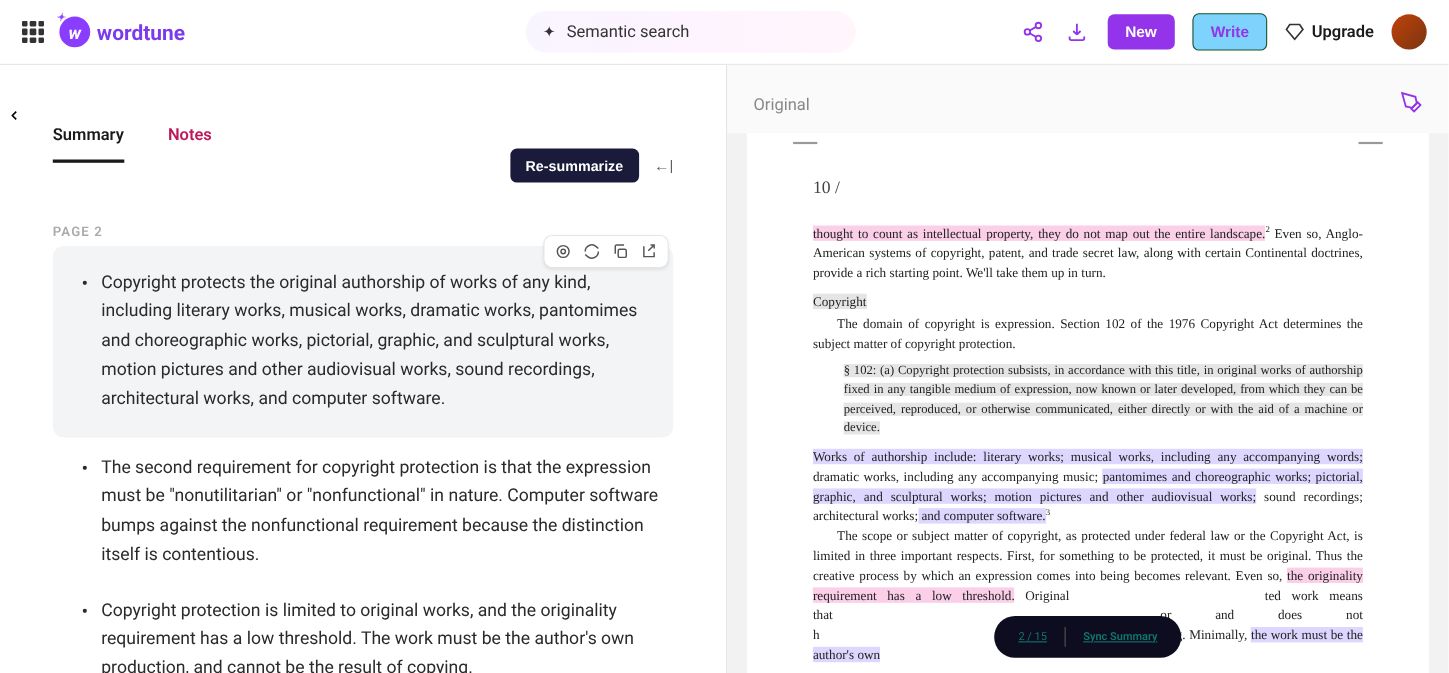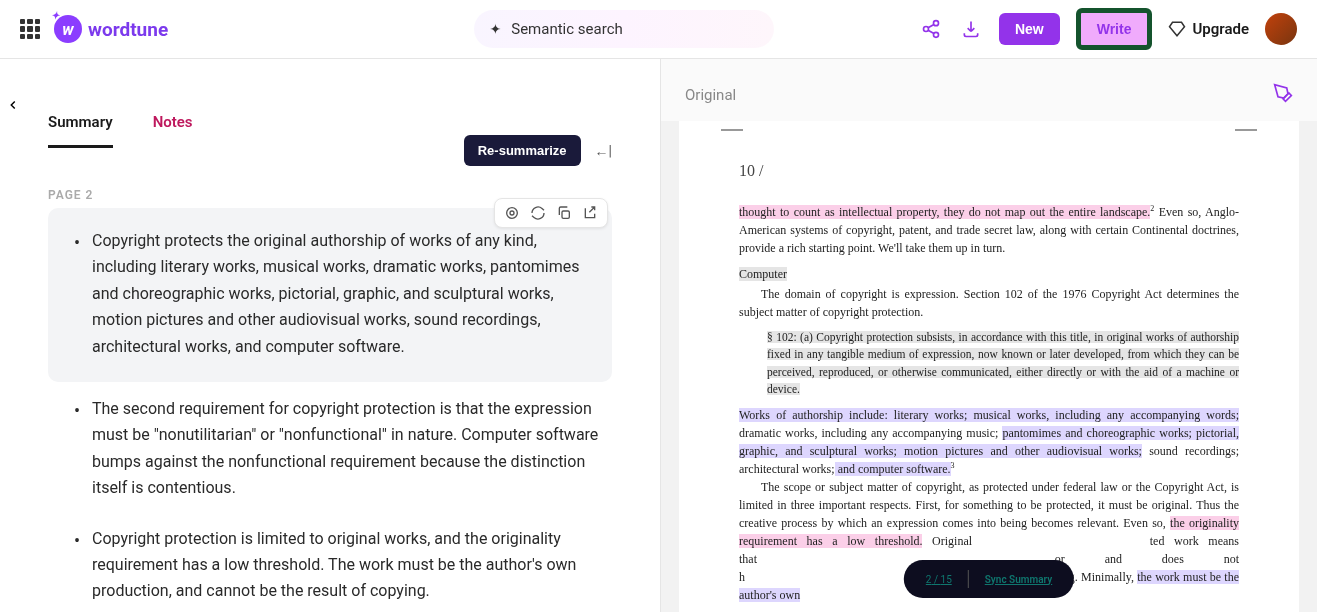--- a/index.html
+++ b/index.html
@@ -13,40 +13,40 @@
 .logo-icon { width: 28px; height: 28px; background: #8b3dff; border-radius: 50%; display: flex; align-items: center; justify-content: center; color: white; font-style: italic; font-weight: 700; font-size: 16px; position: relative; }
 .logo-icon::before { content: "✦"; position: absolute; top: -5px; left: -3px; font-size: 10px; color: #8b3dff; }
 
 .search-bar { width: 300px; height: 38px; background: linear-gradient(90deg, #f9f5ff 0%, #fdf4ff 50%, #fef6fb 100%); border-radius: 20px; display: flex; align-items: center; padding: 0 16px; gap: 10px; cursor: text; margin-left: 160px; }
 .search-bar .sparkle { font-size: 14px; color: #333; }
 .search-bar .placeholder { color: #333; font-size: 15px; }
 
 .header-right { display: flex; align-items: center; gap: 16px; }
 .icon-btn { width: 24px; height: 24px; display: flex; align-items: center; justify-content: center; cursor: pointer; color: #333; }
 .btn-new { background: #9333ea; color: white; border: none; padding: 8px 16px; border-radius: 6px; font-weight: 600; font-size: 14px; cursor: pointer; }
-.btn-write { background: #f0abfc; color: #9333ea; border: 5px solid #14532d; padding: 8px 16px; border-radius: 6px; font-weight: 600; font-size: 14px; cursor: pointer; }
+.btn-write { background: #7dd3fc; color: #9333ea; border: 1px solid #14532d; padding: 8px 16px; border-radius: 6px; font-weight: 600; font-size: 14px; cursor: pointer; }
 .upgrade { display: flex; align-items: center; gap: 6px; font-weight: 600; font-size: 15px; cursor: pointer; }
 .avatar { width: 32px; height: 32px; border-radius: 50%; background: linear-gradient(135deg, #c2410c, #78350f); cursor: pointer; }
 
 .main { display: flex; height: 553px; }
 .left-panel { width: 661px; border-right: 1px solid #e5e5e5; position: relative; display: flex; flex-direction: column; }
 .back-chevron { position: absolute; left: 6px; top: 38px; cursor: pointer; font-size: 16px; }
 
 .tabs-row { display: flex; align-items: center; justify-content: space-between; padding: 28px 48px 0 48px; }
 .tabs { display: flex; gap: 40px; }
 .tab { font-size: 15px; font-weight: 600; color: #be185d; padding-bottom: 14px; cursor: pointer; }
 .tab.active { color: #1a1a1a; border-bottom: 3px solid #1a1a1a; }
 .resummarize { background: #1a1a3a; color: white; border: none; padding: 8px 14px; border-radius: 6px; font-size: 13px; font-weight: 600; cursor: pointer; margin-bottom: 8px; }
 .insert-icon { cursor: pointer; font-size: 14px; margin-left: 14px; margin-bottom: 8px; color: #555; }
 
 .content-scroll { flex: 1; overflow-y: auto; padding: 6px 48px 20px 48px; position: relative; }
 .content-scroll::-webkit-scrollbar { width: 8px; }
 .content-scroll::-webkit-scrollbar-thumb { background: #ccc; border-radius: 4px; }
 
-.page-label { font-size: 12px; color: #aaa; letter-spacing: 1px; font-weight: 600; margin: 8px 0 6px 0; }
+.page-label { font-size: 12px; color: #aaa; letter-spacing: 1px; font-weight: 600; margin: 24px 0 6px 0; }
 
 .card { background: #f3f4f6; border-radius: 10px; padding: 20px 22px 22px 22px; margin-bottom: 10px; position: relative; }
 .card-toolbar { position: absolute; top: -10px; right: 4px; background: white; border: 1px solid #e5e5e5; border-radius: 8px; display: flex; gap: 8px; padding: 5px 8px; box-shadow: 0 1px 3px rgba(0,0,0,0.08); }
 .card-toolbar span { width: 18px; height: 18px; display: flex; align-items: center; justify-content: center; cursor: pointer; color: #555; font-size: 14px; }
 
 ul.bullets { list-style: none; }
 ul.bullets li { position: relative; padding-left: 22px; font-size: 16px; line-height: 1.65; color: #2a2a2a; margin-bottom: 18px; }
 ul.bullets li:last-child { margin-bottom: 0; }
 ul.bullets li::before { content: "•"; position: absolute; left: 4px; top: 0; font-size: 18px; }
 ul.plain li { margin-bottom: 24px; }
@@ -204,21 +204,21 @@
     </div>
 
     <div class="doc-view">
       <div class="doc-page">
         <div class="corner l"></div>
           <div class="corner r"></div>
         <div class="page-num-top">10 /</div>
         <p>
           <span class="hl-pink">thought to count as intellectual property, they do not map out the entire landscape.</span><span class="super">2</span><span> Even so, Anglo-American systems of copy­right, patent, and trade secret law, along with certain Continental doctrines, provide a rich starting point. We'll take them up in turn.</span>
         </p>
-        <p class="doc-h"><span class="hl-grey">Computer</span></p>
+        <p class="doc-h"><span class="hl-grey">Copyright</span></p>
         <p class="indent"><span>The domain of copyright is expression. Section 102 of the 1976 Copyright Act determines the subject matter of copyright protection.</span></p>
         <p class="quote-block"><span class="hl-grey">§ 102: (a) Copyright protection subsists, in accord­ance with this title, in original works of authorship fixed in any tangible medium of expression, now known or later developed, from which they can be perceived, reproduced, or otherwise communicated, either directly or with the aid of a machine or device.</span></p>
         <p>
           <span class="hl-purple">Works of authorship include: literary works; musical works, including any accompanying words;</span><span> dramatic works, including any accompanying music; </span><span class="hl-purple">pantomimes and choreographic works; pictorial, graphic, and sculptural works; motion pictures and other audiovisual works;</span><span> sound recordings; architectural works;</span><span class="hl-purple"> and computer software.</span><span class="super">3</span>
         </p>
         <p class="indent">
           <span>The scope or subject matter of copyright, as protected under federal law or the Copyright Act, is limited in three important respects. First, for something to be protected, it must be original. Thus the creative process by which an expression comes into being becomes relevant. Even so, </span><span class="hl-pink">the originality requirement has a low threshold.</span><span> Original </span><span style="visibility:hidden;">xxxxxxxxxxxxxxxxxxxxxxxxxxxx</span><span>ted work means that</span><span style="visibility:hidden;">xxxxxxxxxxxxxxxxxxxxxxxxxxxxxxxxxxxxxxxxxxx</span><span> or and does not h</span><span style="visibility:hidden;">xxxxxxxxxxxxxxxxxxxxxxxxxxxxxxxxxxxxxxxxx</span><span>r even interesting. Minimally, </span><span class="hl-purple">the work must be the author's own</span>
         </p>
       </div>
 

